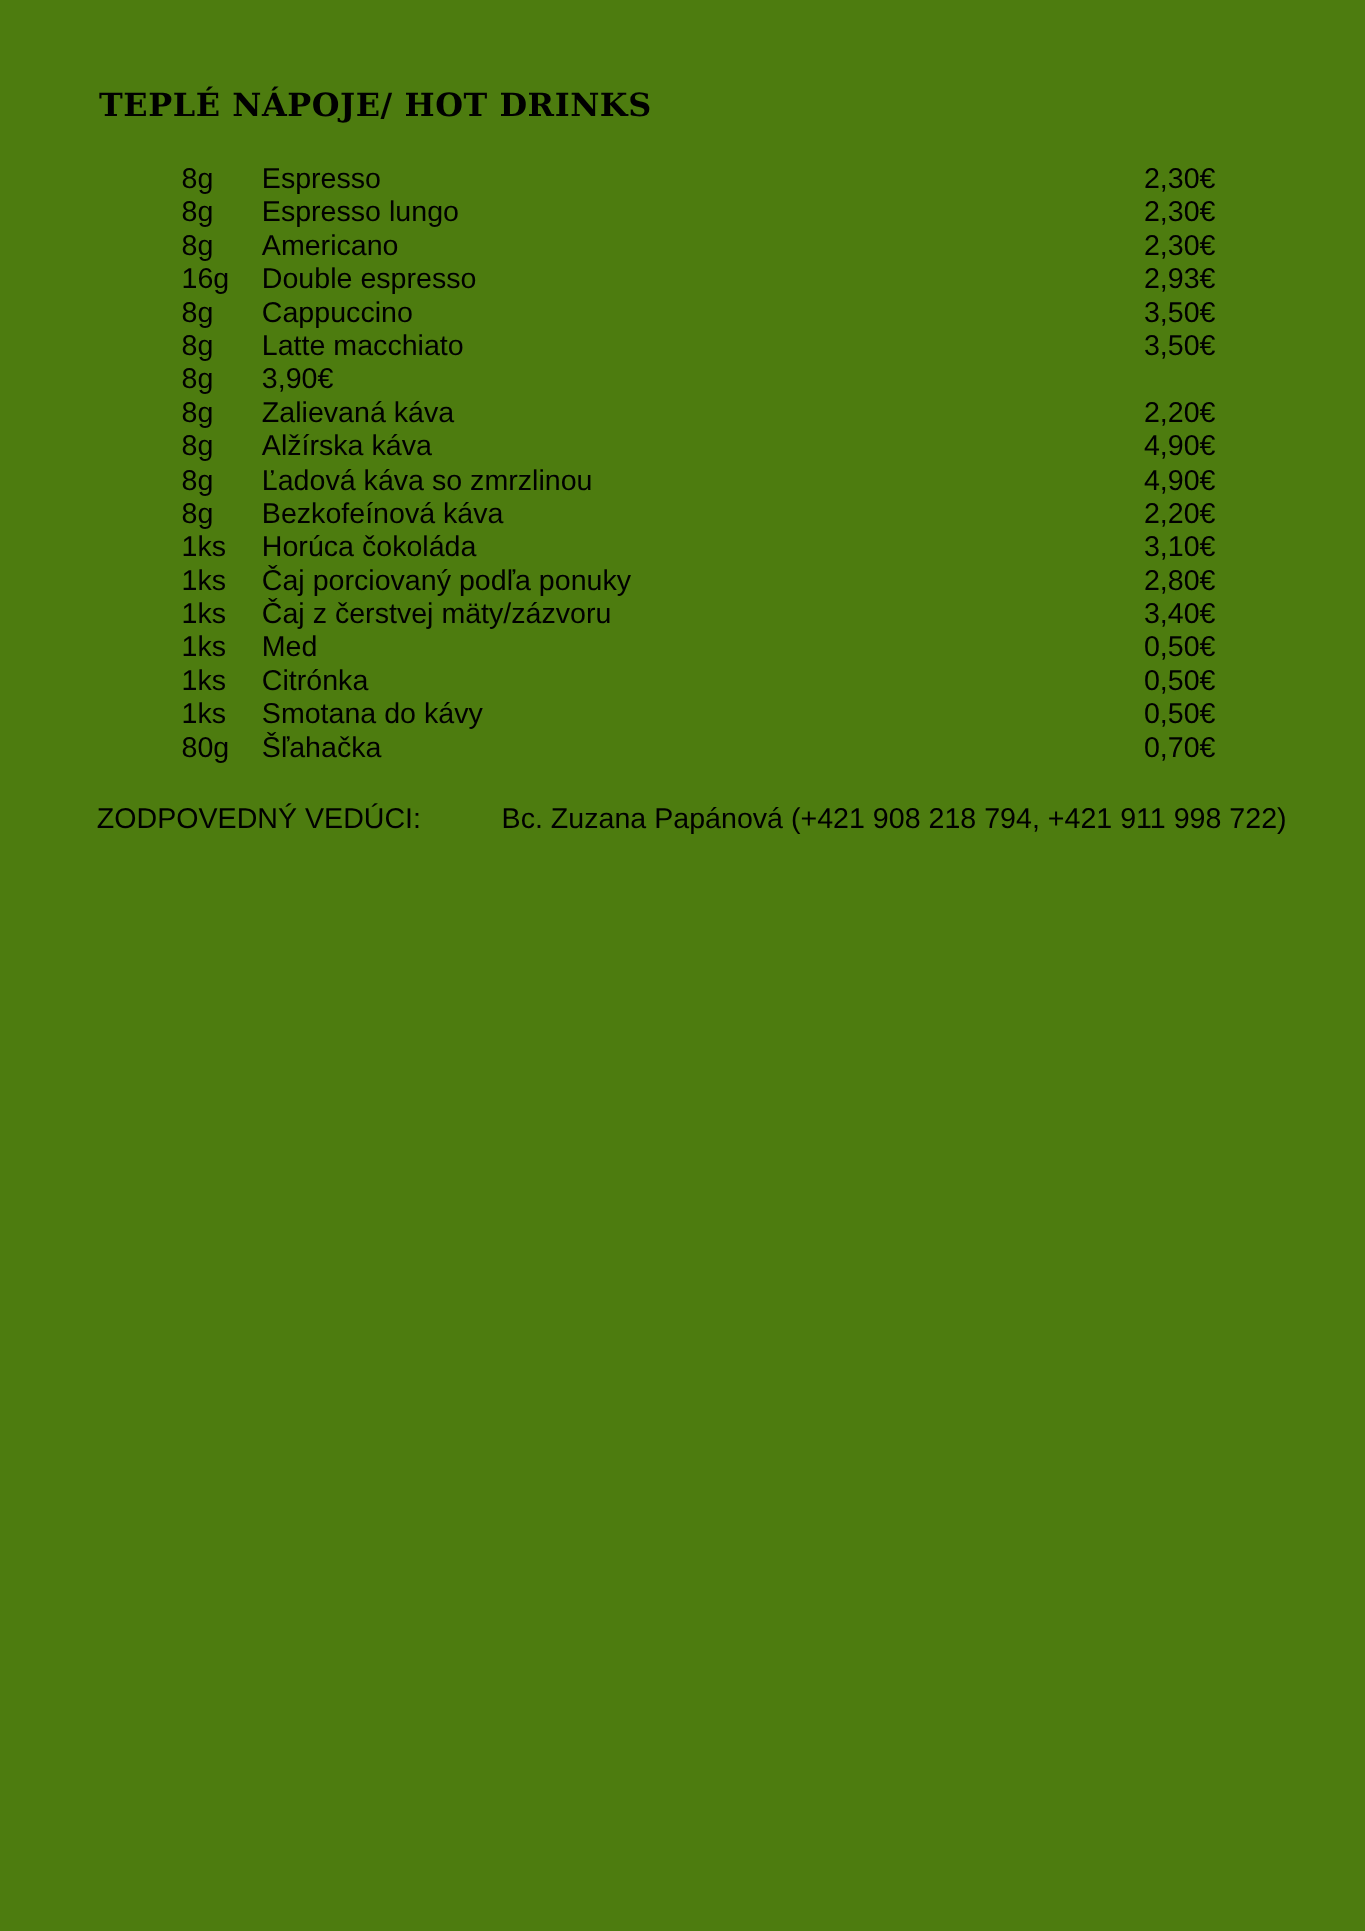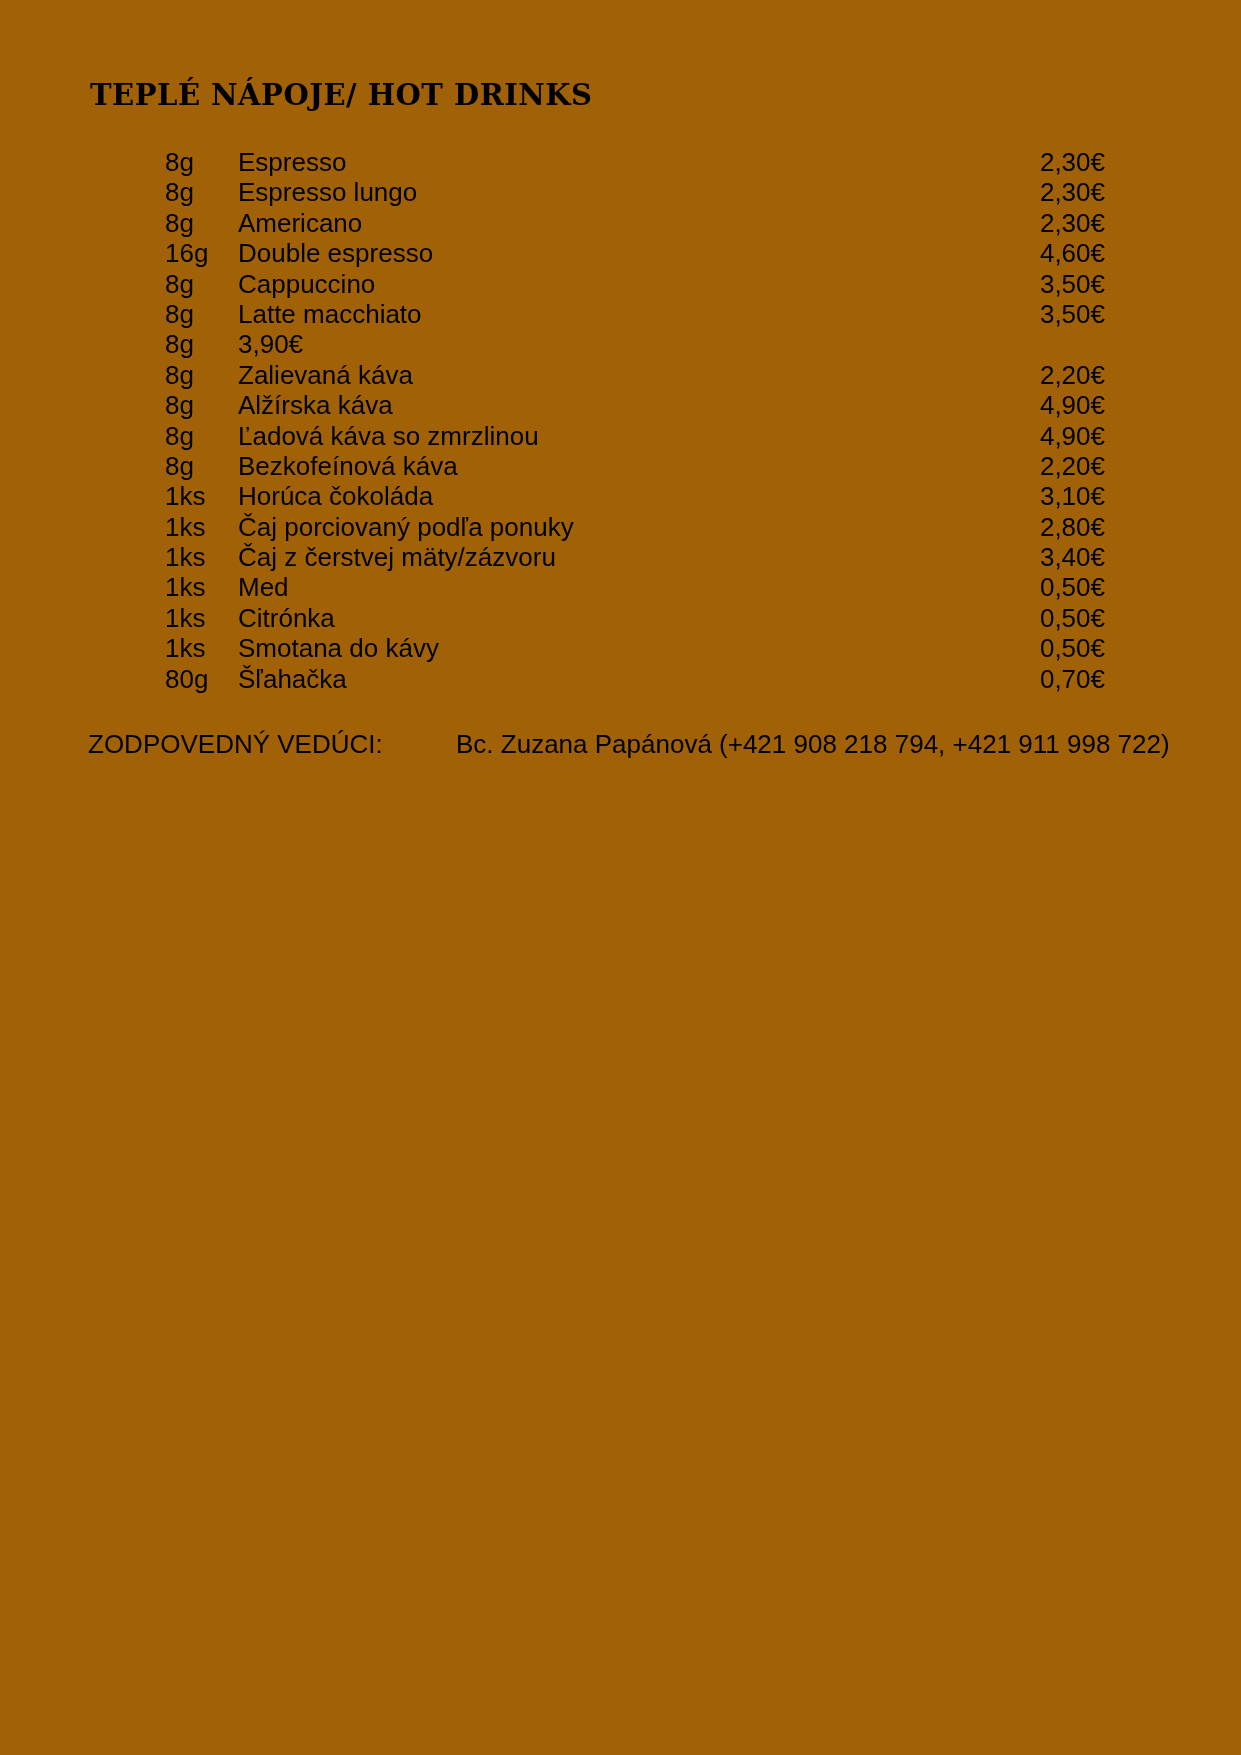--- a/index.html
+++ b/index.html
@@ -4,21 +4,21 @@
 <style>
   html, body {
     margin: 0;
     padding: 0;
     background: #ffffff;
   }
   .page {
     position: relative;
     width: 1241px;
     height: 1755px;
-    background: #a16207;
+    background: #4d7c0f;
     font-family: "Liberation Sans", sans-serif;
     color: #000000;
     overflow: hidden;
   }
   .doc-title {
     position: absolute;
     left: 90px;
     top: 78px;
     font-family: "DejaVu Serif", serif;
     font-weight: bold;
@@ -97,21 +97,21 @@
         <span class="menu-price">2,30€</span>
       </div>
       <div class="menu-row">
         <span class="menu-qty">8g</span>
         <span class="menu-name">Americano</span>
         <span class="menu-price">2,30€</span>
       </div>
       <div class="menu-row">
         <span class="menu-qty">16g</span>
         <span class="menu-name">Double espresso</span>
-        <span class="menu-price">4,60€</span>
+        <span class="menu-price">2,93€</span>
       </div>
       <div class="menu-row">
         <span class="menu-qty">8g</span>
         <span class="menu-name">Cappuccino</span>
         <span class="menu-price">3,50€</span>
       </div>
       <div class="menu-row">
         <span class="menu-qty">8g</span>
         <span class="menu-name">Latte macchiato</span>
         <span class="menu-price">3,50€</span>

